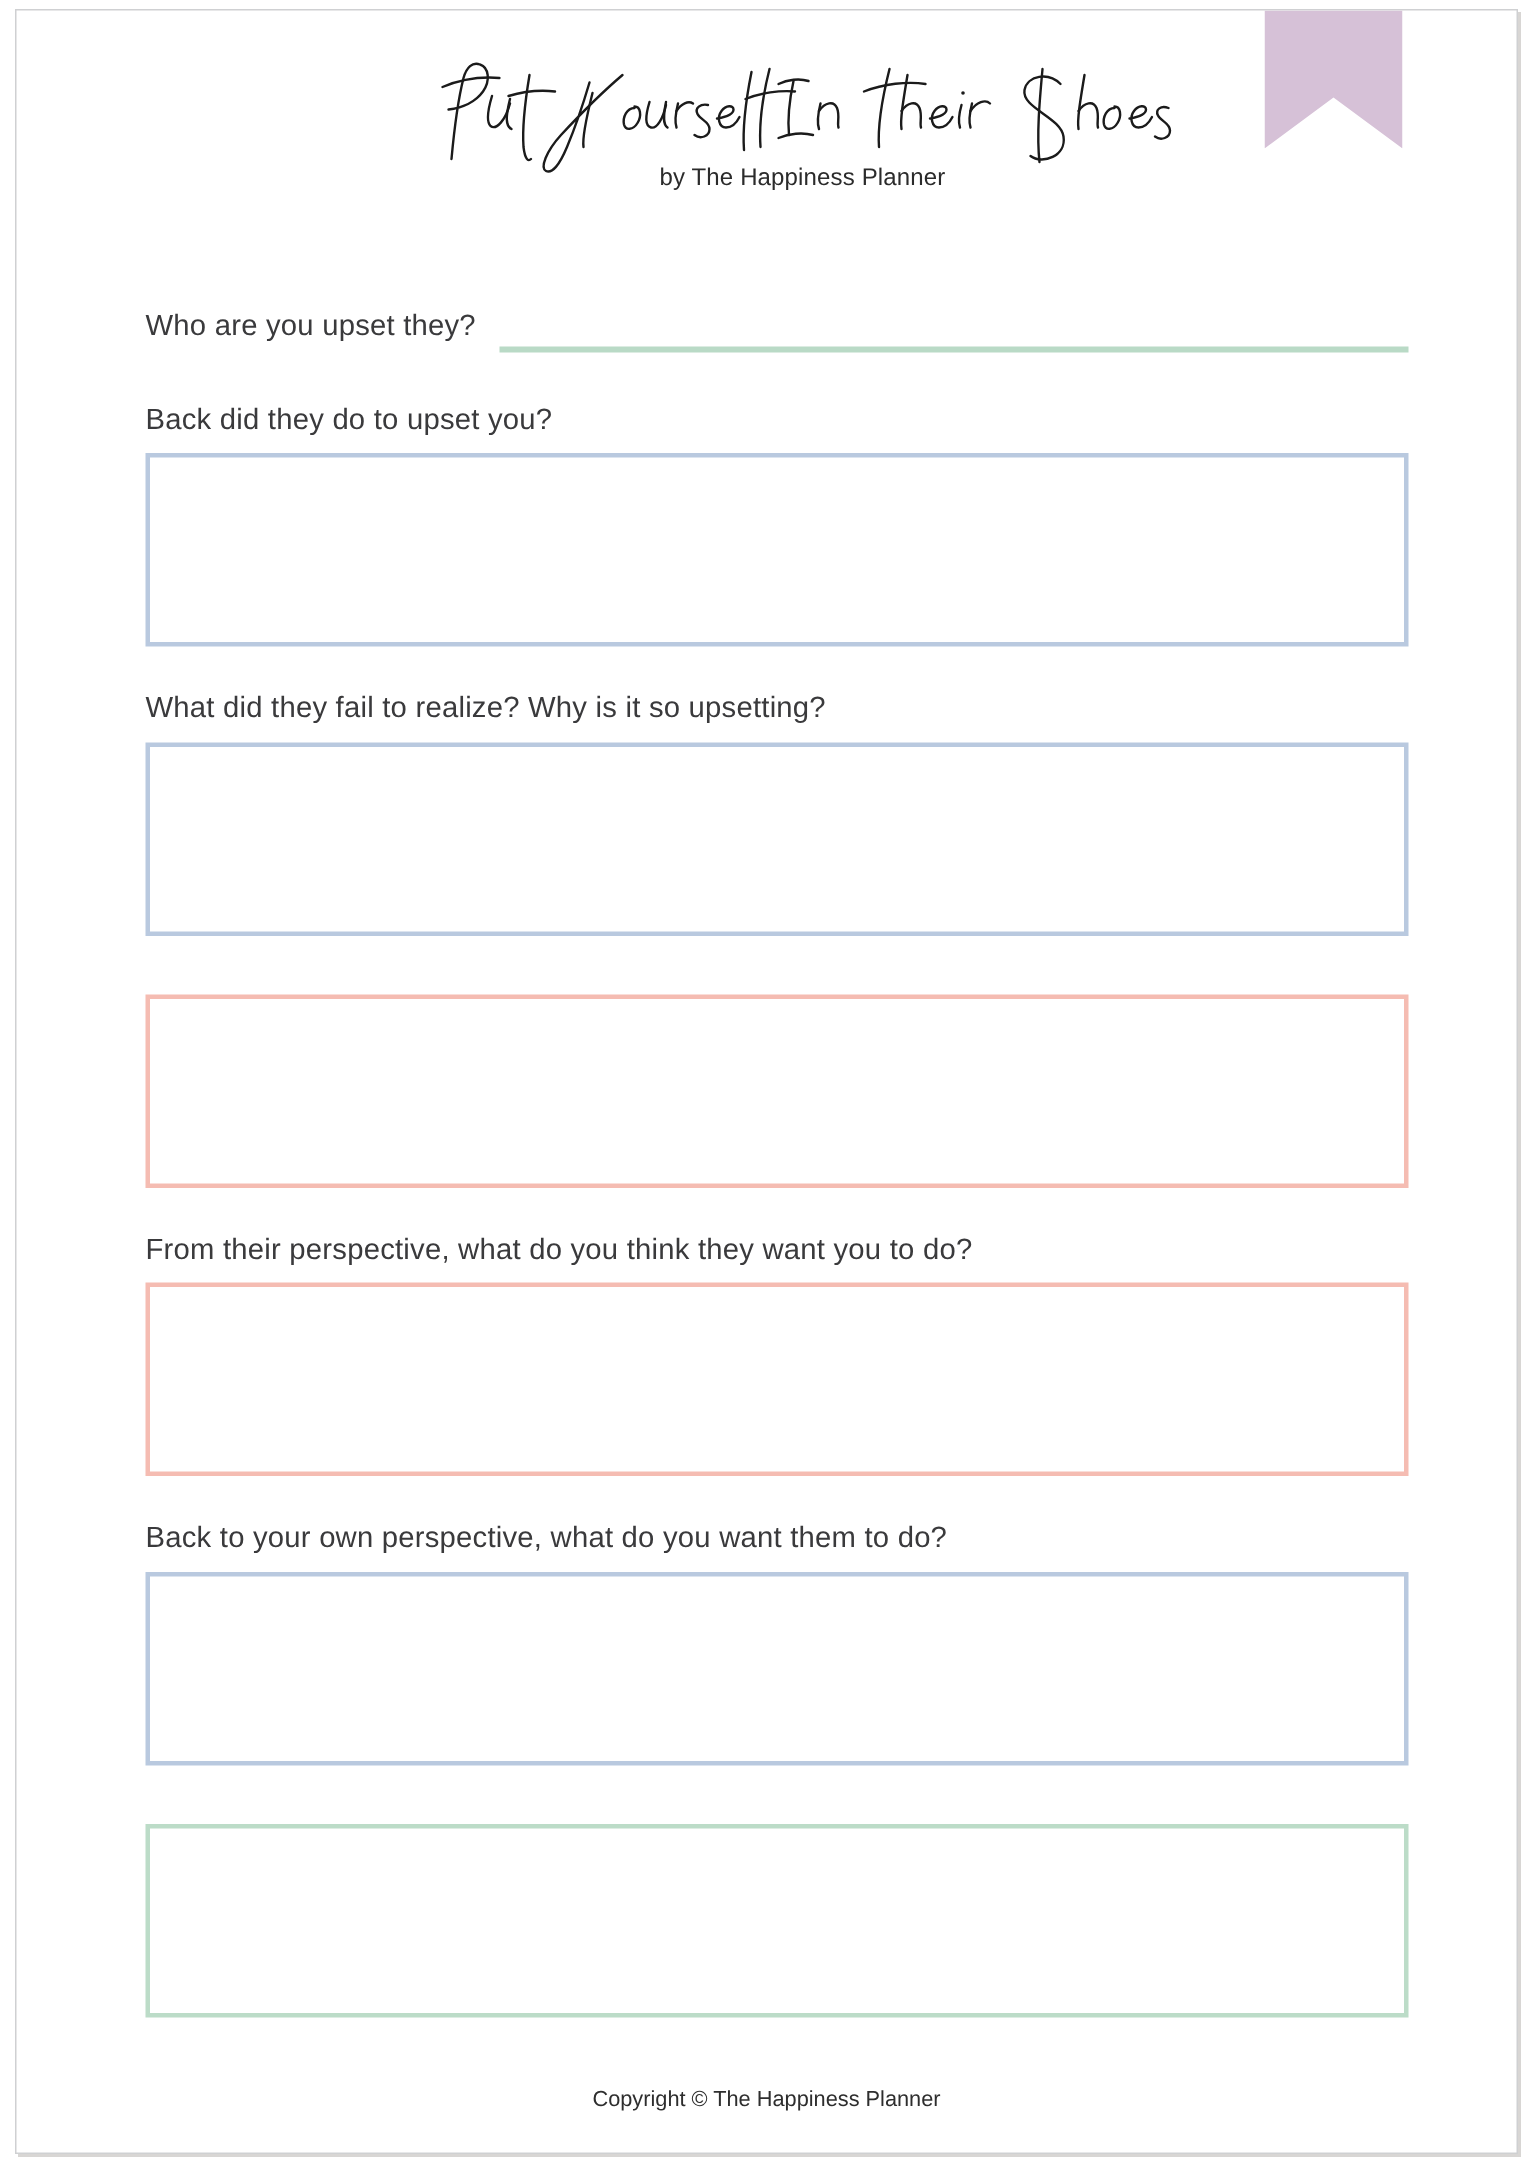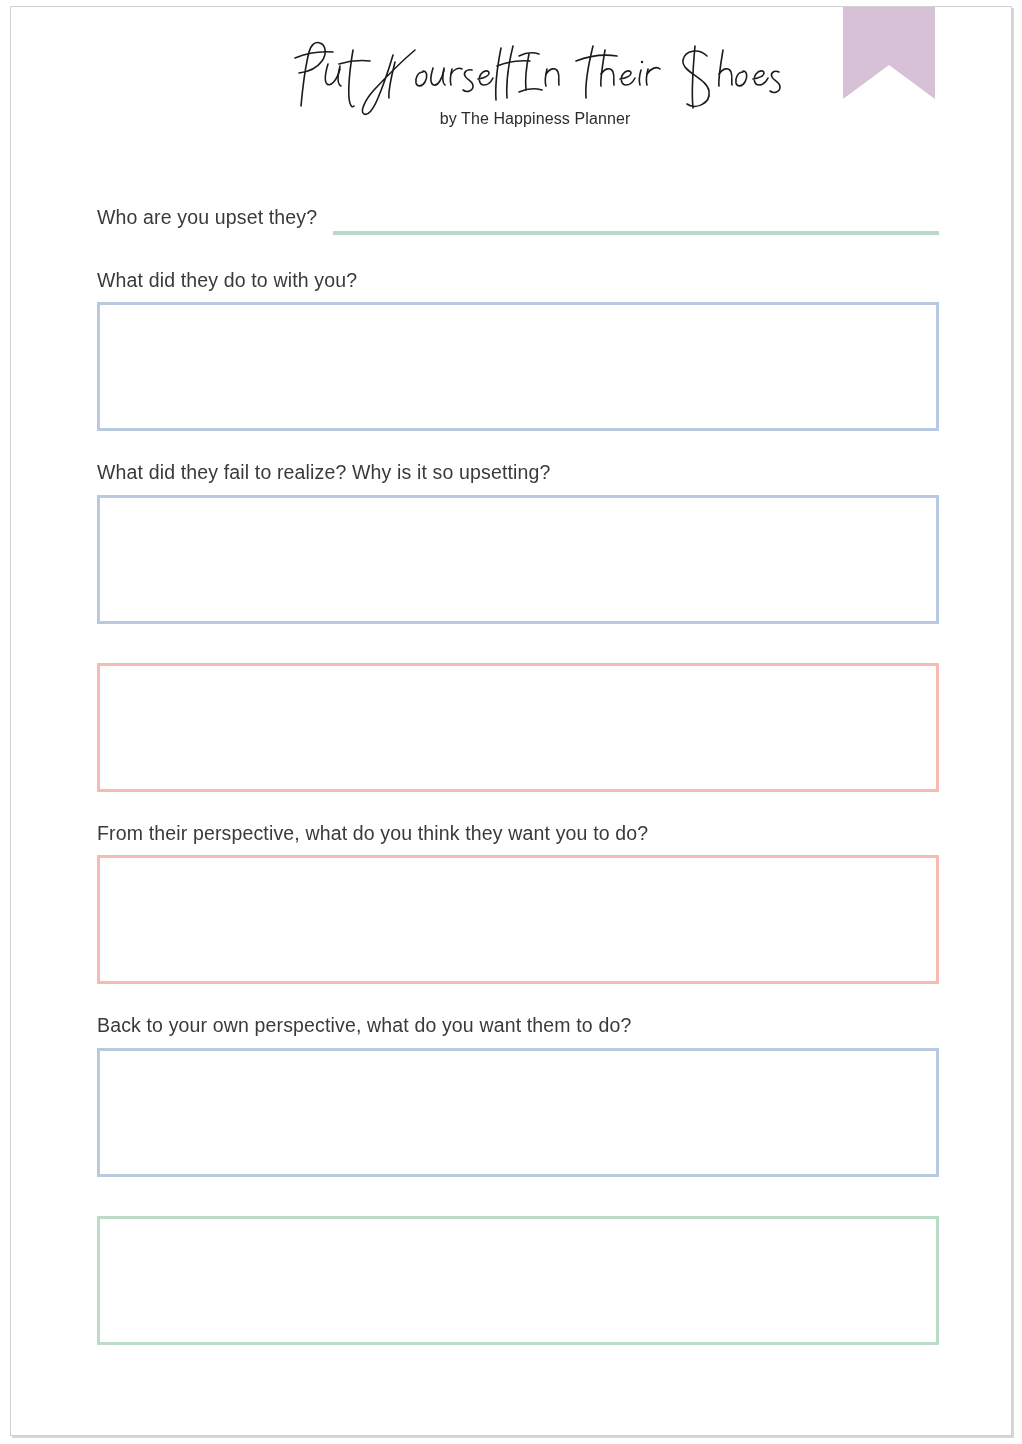--- a/index.html
+++ b/index.html
@@ -213,21 +213,21 @@
 
     <div class="q-block">
       <div class="inline-row">
         <div class="q-label">Who are you upset they?</div>
         <div class="rule-line"></div>
       </div>
     </div>
     <div class="spacer-after"></div>
 
     <div class="q-block">
-      <div class="q-label">What did they do to with you?</div>
+      <div class="q-label">Back did they do to upset you?</div>
       <div class="answer-box blue"></div>
     </div>
     <div class="spacer-after"></div>
 
     <div class="q-block">
       <div class="q-label">What did they fail to realize? Why is it so upsetting?</div>
       <div class="answer-box blue"></div>
     </div>
     <div class="spacer-after"></div>
 
@@ -247,13 +247,14 @@
       <div class="answer-box blue"></div>
     </div>
     <div class="spacer-after"></div>
 
     <div class="q-block">
       <div class="answer-box green"></div>
     </div>
 
   </div>
 
+  <div class="footer">Copyright © The Happiness Planner</div>
 </div>
 
 </body></html>

